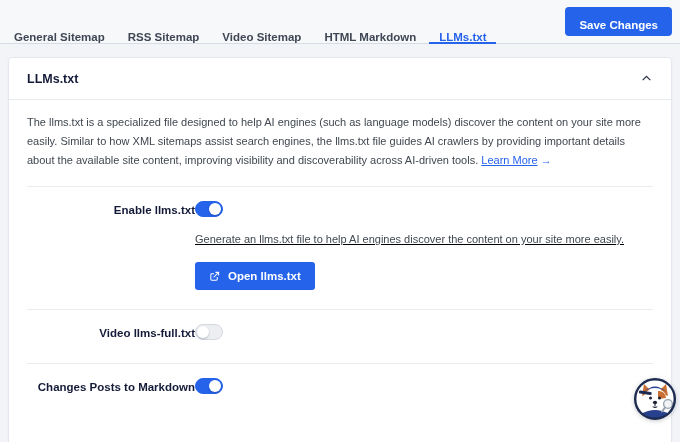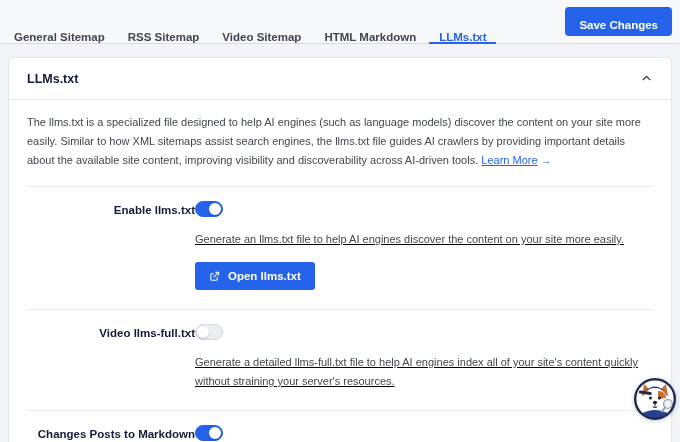--- a/index.html
+++ b/index.html
@@ -236,21 +236,20 @@
               </span>
               <span>Open llms.txt</span>
             </button>
           </div>
         </div>
 
         <div class="setting-row">
           <div class="setting-label">Video llms-full.txt</div>
           <div class="setting-content">
             <span class="toggle" data-state="off"></span>
-            <p class="setting-desc">Generate a detailed llms-full.txt file to help AI engines index all of your site's content quickly without straining your server's resources.</p>
           </div>
         </div>
 
         <div class="setting-row">
           <div class="setting-label">Changes Posts to Markdown</div>
           <div class="setting-content">
             <span class="toggle" data-state="on"></span>
             
           </div>
         </div>

